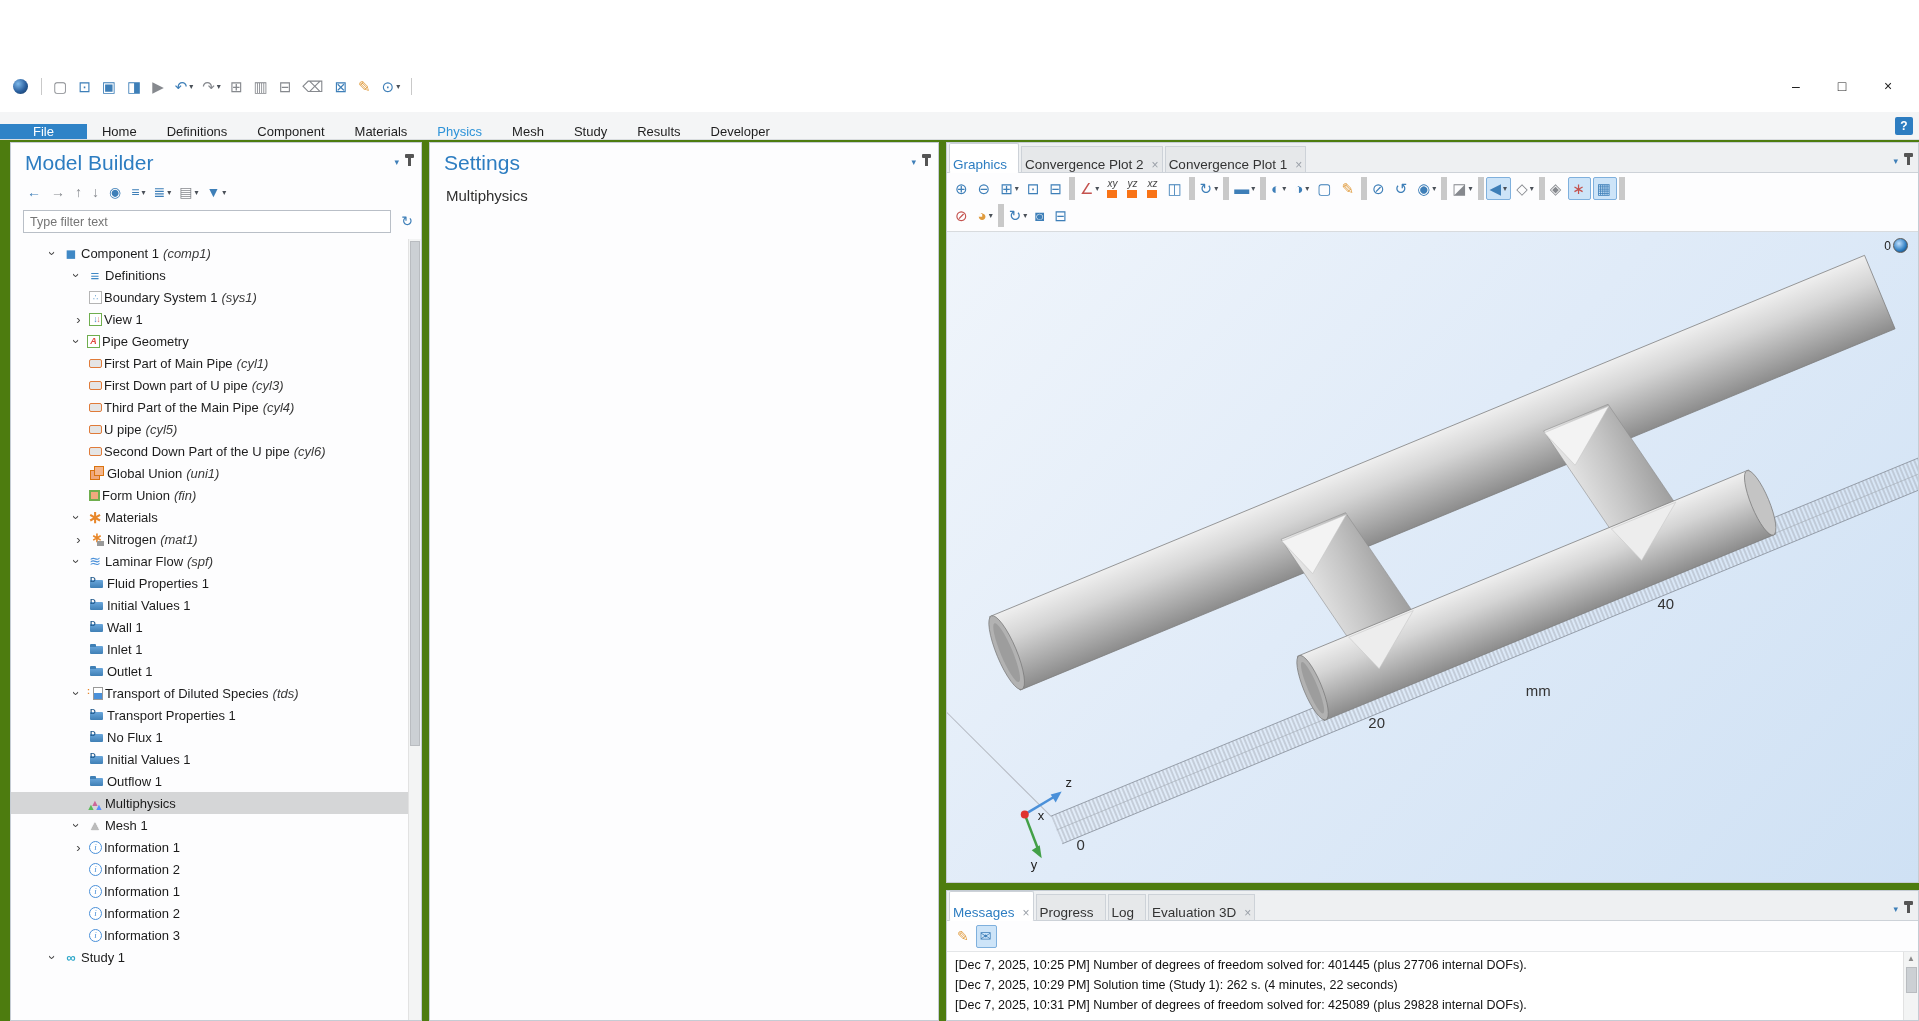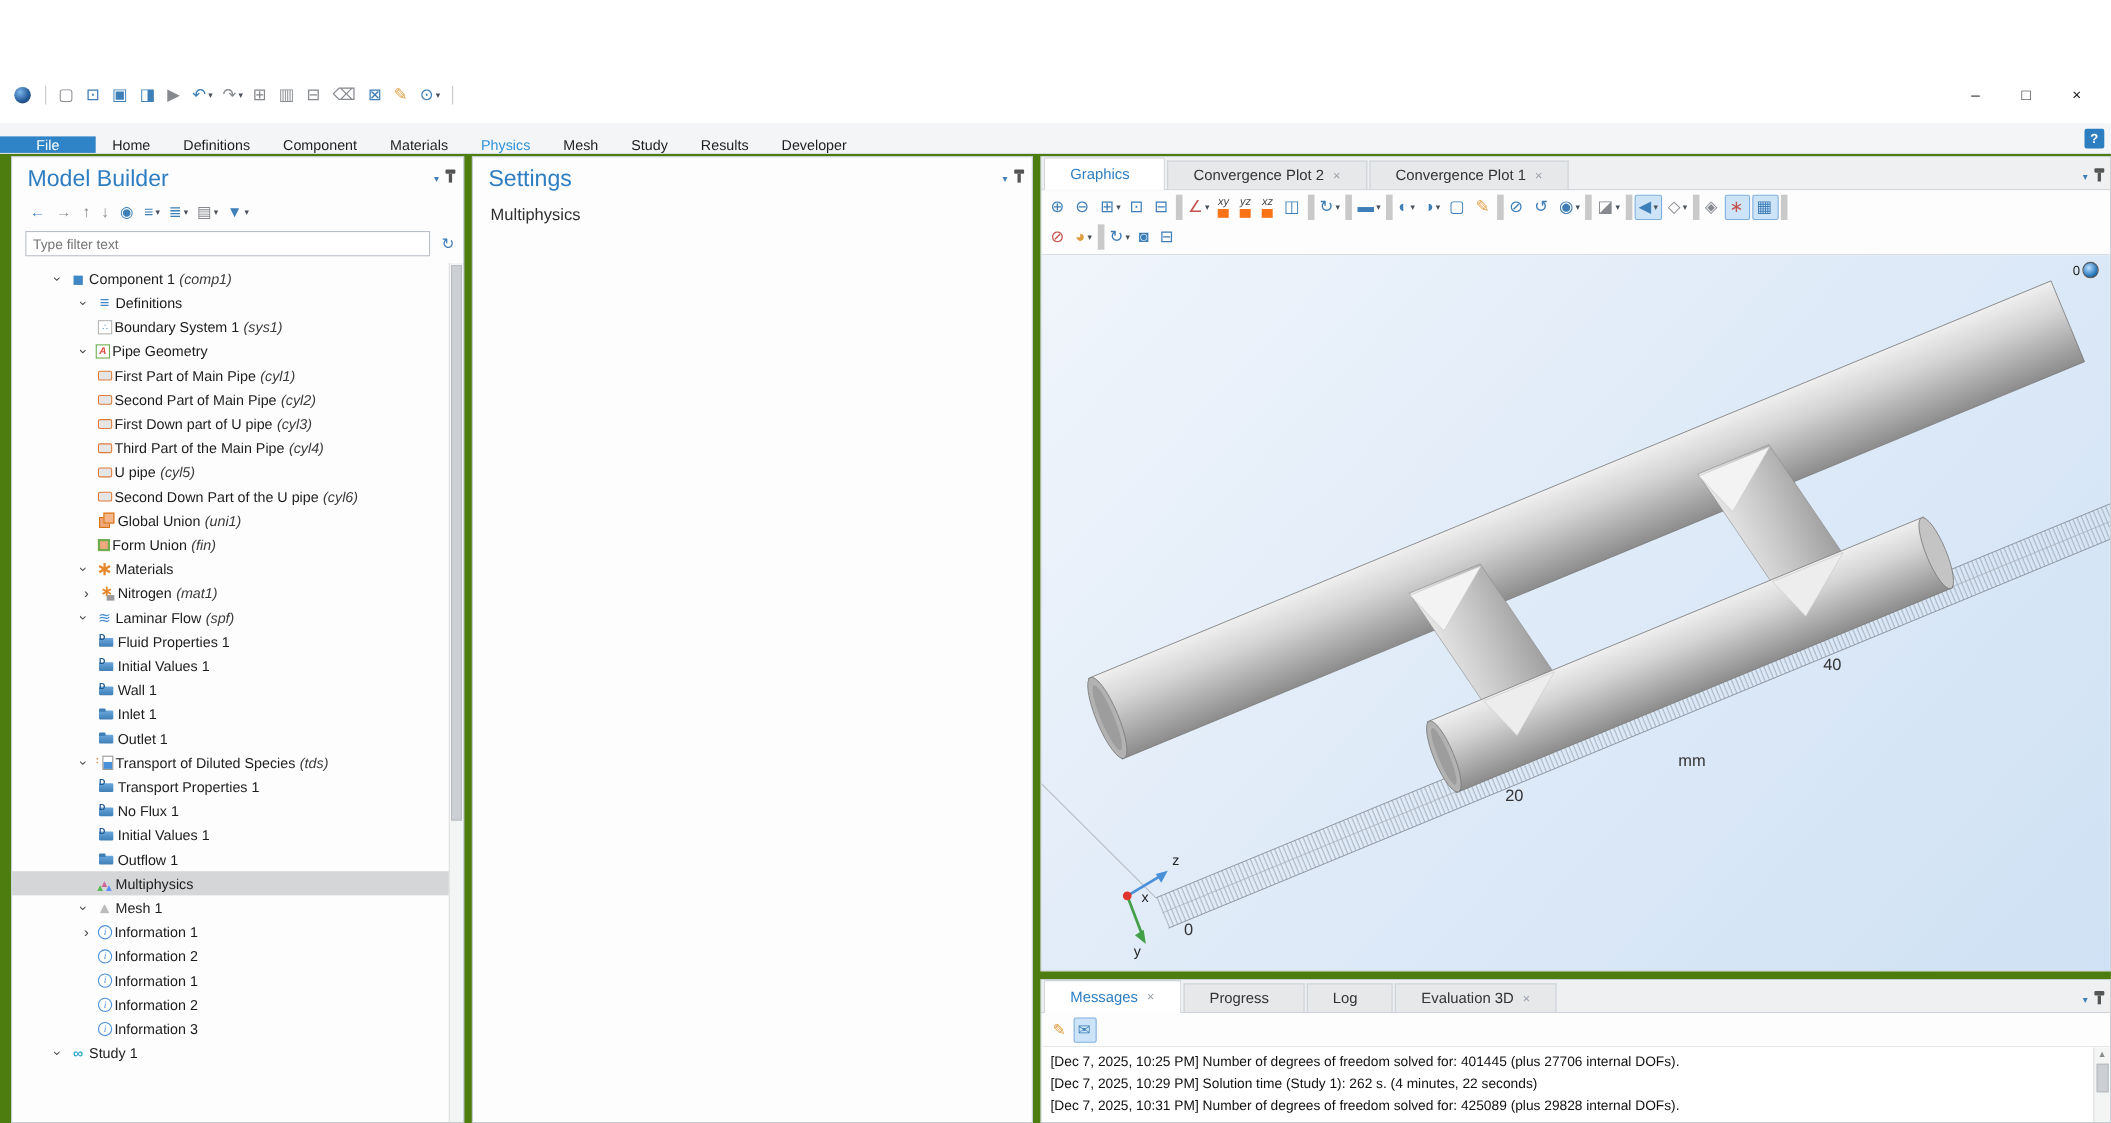--- a/index.html
+++ b/index.html
@@ -88,21 +88,21 @@
   .vsb{position:absolute;top:0;right:0;width:13px;height:100%;background:#f3f4f4;border-left:1px solid #e2e2e2}
   .vsb-thumb{position:absolute;top:2px;left:1px;width:10px;height:505px;background:#ccd0d4;border:1px solid #b9bcc0}
   
   .settings{width:510px;flex:none}
   .settings-sub{font-size:15px;color:#2f2f2f;padding:12px 0 0 16px}
   
   .rightcol{flex:1;display:flex;flex-direction:column;gap:7px}
   .gfx{flex:1;min-height:0}
   .tabrow{display:flex;align-items:flex-end;height:30px;background:#eef0f2;border-bottom:1px solid #cdd2d8;padding:0 4px 0 2px}
   .tabs-host{display:flex;align-items:flex-end}
-  .tab{display:inline-flex;align-items:center;height:26px;padding:0 23px;margin-right:2px;font-size:13.5px;color:#333;
+  .tab{display:inline-flex;align-items:flex-end;height:26px;padding:0 3px;margin-right:2px;font-size:13.5px;color:#333;
     background:#e6e8ea;border:1px solid #cdd2d8;border-bottom:none}
   .tab.on-true{background:#fff;color:#2d7dc1;height:30px;margin-bottom:-1px;border-bottom:1px solid #fff}
   .tabclose{margin-left:8px;color:#9aa0a8;font-size:12px}
   .tab-spacer{flex:1}
   .gfx-toolbars{background:#fdfdfe;border-bottom:1px solid #d8dbde;padding:2px 4px}
   .tb-row{display:flex;align-items:center;height:27px}
   .tbtn{display:inline-flex;align-items:center;height:23px;padding:0 3px;margin:0 1px;font-size:15px}
   .tbtn .g{line-height:1}
   .gfx-canvas{flex:1;position:relative;background:linear-gradient(133deg,#f0f5fb 0%,#e0ebf8 45%,#cfe1f4 100%)}
   .gfx-canvas svg{position:absolute;inset:0;width:100%;height:100%}
@@ -347,41 +347,41 @@
           <span class="ttag"></span>
         </div>
 
         <div class="trow lvl-2 exp-leaf">
           <span class="chev"></span>
           <span class="ticon ic-boundary-system"></span>
           <span class="tlabel">Boundary System 1</span>
           <span class="ttag">(sys1)</span>
         </div>
 
+        <div class="trow lvl-2 exp-closed">
+          <span class="chev"></span>
+          <span class="ticon ic-view"></span>
+          <span class="tlabel">View 1</span>
+          <span class="ttag"></span>
+        </div>
 
         <div class="trow lvl-1 exp-open">
           <span class="chev"></span>
           <span class="ticon ic-geometry"></span>
           <span class="tlabel">Pipe Geometry</span>
           <span class="ttag"></span>
         </div>
 
         <div class="trow lvl-2 exp-leaf">
           <span class="chev"></span>
           <span class="ticon ic-cylinder"></span>
           <span class="tlabel">First Part of Main Pipe</span>
           <span class="ttag">(cyl1)</span>
         </div>
 
-        <div class="trow lvl-2 exp-leaf">
-          <span class="chev"></span>
-          <span class="ticon ic-cylinder"></span>
-          <span class="tlabel">Second Part of Main Pipe</span>
-          <span class="ttag">(cyl2)</span>
-        </div>
 
         <div class="trow lvl-2 exp-leaf">
           <span class="chev"></span>
           <span class="ticon ic-cylinder"></span>
           <span class="tlabel">First Down part of U pipe</span>
           <span class="ttag">(cyl3)</span>
         </div>
 
         <div class="trow lvl-2 exp-leaf">
           <span class="chev"></span>

